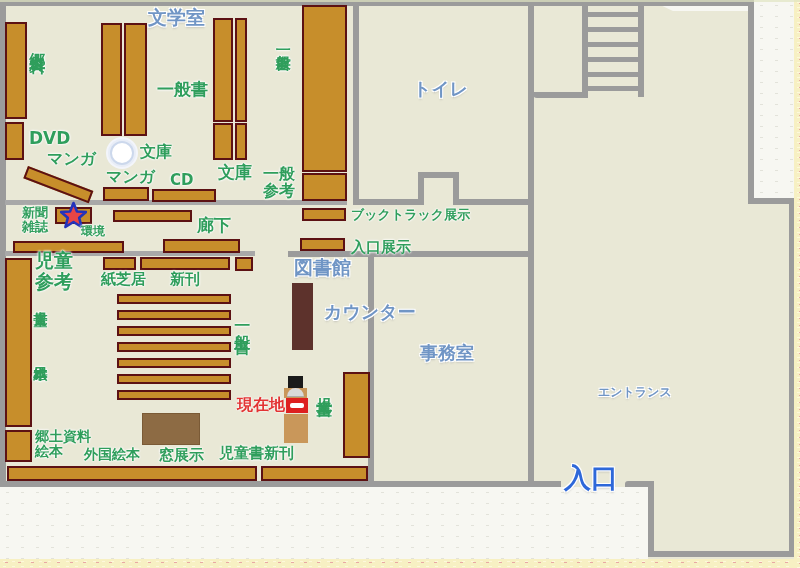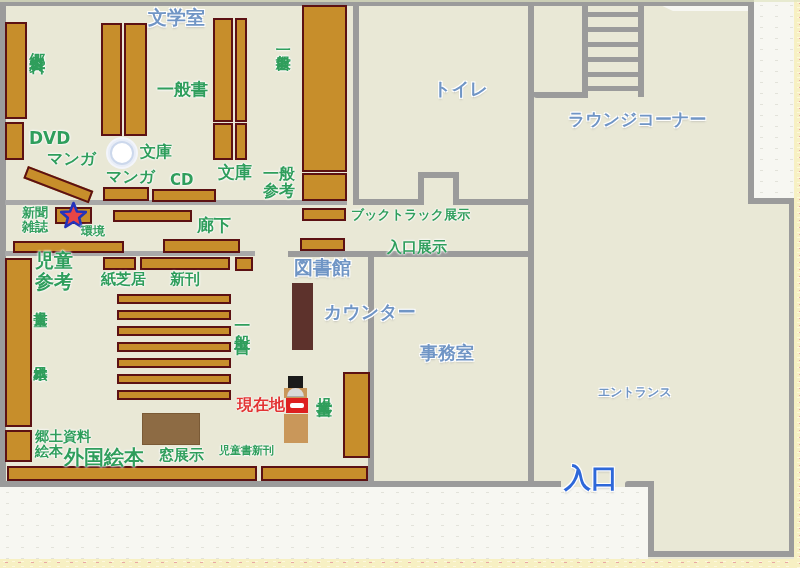--- a/index.html
+++ b/index.html
@@ -110,57 +110,56 @@
   </svg>
 
   <div class="abs" style="left:288px;top:376px;width:15px;height:12px;background:#1a1a1a;"></div>
   <div class="abs" style="left:284px;top:388px;width:23px;height:10px;background:#c9975a;"></div>
   <div class="abs" style="left:287px;top:388px;width:17px;height:9px;background:#d9d9d9;border-radius:9px 9px 0 0;box-shadow:inset 0 -1px 0 #aaa;"></div>
   <div class="abs" style="left:286px;top:398px;width:22px;height:15px;background:#dd2020;"></div>
   <div class="abs" style="left:290px;top:403px;width:14px;height:5px;background:#ffffff;border-radius:2px;"></div>
   <div class="abs" style="left:284px;top:414px;width:24px;height:29px;background:#c9975a;"></div>
 
   <div class="lbl b" style="left:148px;top:7px;font-size:19px;">文学室</div>
-  <div class="lbl b" style="left:413px;top:79px;font-size:18px;margin-left:20px;">トイレ</div>
-  <div class="lbl b" style="left:568px;top:110px;font-size:17px;">ラウンジコーナー</div>
+  <div class="lbl b" style="left:413px;top:79px;font-size:18px;">トイレ</div>
   <div class="lbl b" style="left:294px;top:257px;font-size:19px;">図書館</div>
   <div class="lbl b" style="left:324px;top:302px;font-size:18px;">カウンター</div>
   <div class="lbl b" style="left:420px;top:343px;font-size:18px;">事務室</div>
   <div class="lbl b" style="left:598px;top:386px;font-size:12px;">エントランス</div>
   <div class="lbl b" style="left:564px;top:463px;font-size:27px;color:#2e68d9;">入口</div>
 
   <div class="lbl g v" style="left:29px;top:39px;font-size:16px;letter-spacing:2px;">郷土資料</div>
   <div class="lbl g" style="left:29px;top:129px;font-size:17px;">DVD</div>
   <div class="lbl g" style="left:47px;top:150px;font-size:16px;">マンガ</div>
   <div class="lbl g" style="left:157px;top:80px;font-size:17px;">一般書</div>
   <div class="lbl g" style="left:140px;top:143px;font-size:16px;">文庫</div>
   <div class="lbl g" style="left:106px;top:168px;font-size:16px;">マンガ</div>
   <div class="lbl g" style="left:170px;top:172px;font-size:15px;">CD</div>
   <div class="lbl g" style="left:218px;top:163px;font-size:17px;">文庫</div>
   <div class="lbl g" style="left:263px;top:165px;font-size:16px;">一般
 参考</div>
   <div class="lbl g v" style="left:275px;top:42px;font-size:15px;letter-spacing:1px;">一般書</div>
   <div class="lbl g" style="left:351px;top:208px;font-size:13px;">ブックトラック展示</div>
-  <div class="lbl g" style="left:351px;top:239px;font-size:15px;margin-left:36px;">入口展示</div>
+  <div class="lbl g" style="left:351px;top:239px;font-size:15px;">入口展示</div>
   <div class="lbl g" style="left:22px;top:206px;font-size:13px;">新聞
 雑誌</div>
   <div class="lbl g" style="left:81px;top:225px;font-size:12px;">環境</div>
   <div class="lbl g" style="left:197px;top:216px;font-size:17px;">廊下</div>
   <div class="lbl g" style="left:35px;top:250px;font-size:19px;">児童
 参考</div>
   <div class="lbl g" style="left:101px;top:271px;font-size:15px;">紙芝居</div>
   <div class="lbl g" style="left:170px;top:271px;font-size:15px;">新刊</div>
   <div class="lbl g v" style="left:33px;top:301px;font-size:14px;">児童書</div>
   <div class="lbl g v" style="left:33px;top:356px;font-size:14px;">日本絵本</div>
   <div class="lbl g v" style="left:234px;top:316px;font-size:16px;letter-spacing:5px;">一般書</div>
   <div class="lbl g v" style="left:316px;top:384px;font-size:16px;letter-spacing:2px;">児童書</div>
   <div class="lbl g" style="left:35px;top:429px;font-size:14px;">郷土資料
 絵本</div>
-  <div class="lbl g" style="left:64px;top:447px;font-size:20px;">外国絵本</div>
+  <div class="lbl g" style="left:84px;top:447px;font-size:14px;">外国絵本</div>
   <div class="lbl g" style="left:159px;top:447px;font-size:15px;">窓展示</div>
-  <div class="lbl g" style="left:219px;top:445px;font-size:11px;">児童書新刊</div>
+  <div class="lbl g" style="left:219px;top:445px;font-size:15px;">児童書新刊</div>
   <div class="lbl" style="left:237px;top:396px;font-size:16px;color:#e23333;text-shadow:0 0 2px #fff,0 0 2px #fff;">現在地</div>
 
   <div class="spk-y" style="left:0;top:559px;width:800px;height:9px;"></div>
   <div class="spk-y" style="left:794px;top:0;width:6px;height:568px;"></div>
   <div class="abs" style="left:0;top:0;width:800px;height:2px;background:#e0e4c2;opacity:.7;"></div>
 
 </div>
 
 </body></html>

